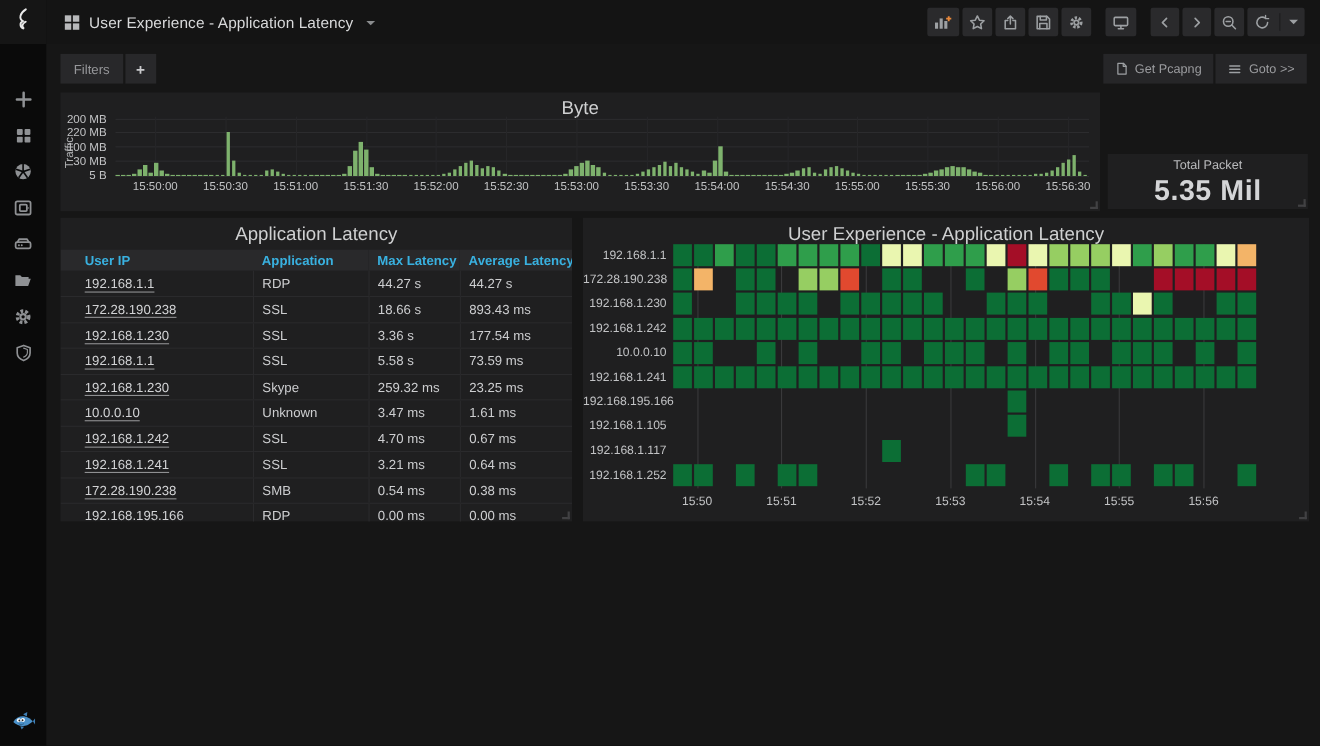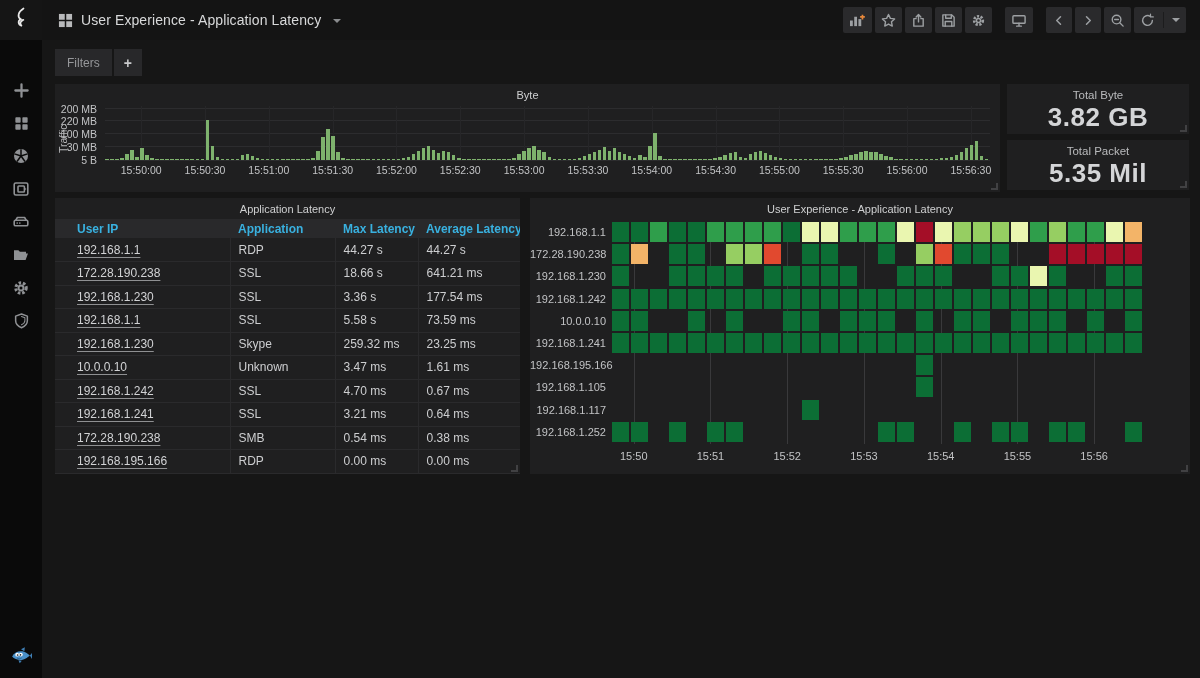--- a/index.html
+++ b/index.html
@@ -30,21 +30,21 @@
   
   .dash { position:absolute; left:42px; top:40px; width:1158px; height:638px; background:#161616; }
   .subbar { position:absolute; left:0; top:0; width:100%; height:44px; }
   .chip-group { position:absolute; left:13px; top:9px; display:flex; }
   .chip { height:27px; background:#28282a; color:#96979a; font-size:12px; display:flex; align-items:center; padding:0 12px; cursor:pointer; }
   .chip.plus { margin-left:2px; padding:0 10px; color:#c9cacc; font-size:14px; font-weight:bold; }
   .right-btns { position:absolute; right:12px; top:9px; display:flex; gap:2px; }
   .mini-btn { height:27px; background:#262628; color:#9b9c9f; font-size:11.5px; display:flex; align-items:center; gap:6px; padding:0 11px; cursor:pointer; }
 
   .panel { position:absolute; background:#1f1f20; }
-  .panel-title { text-align:center; font-size:11px; color:#cfd0d1; padding-top:5px; cursor:pointer; }
+  .panel-title { text-align:center; font-size:17px; color:#cfd0d1; padding-top:5px; cursor:pointer; }
   .resize-handle { position:absolute; right:2px; bottom:2px; width:7px; height:7px; cursor:nwse-resize; border-right:2px solid #4a4a4c; border-bottom:2px solid #4a4a4c; opacity:.8; }
 
   
   #byte-panel { left:13px; top:44px; width:945px; height:108px; }
   #byte-ylabel { position:absolute; left:2px; top:30px; height:50px; width:14px; writing-mode:vertical-rl; transform:rotate(180deg); font-size:10.5px; color:#b5b6b8; text-align:center; }
   #byte-yticks { position:absolute; left:0; top:22px; width:46px; height:54px; }
   .ytick { position:absolute; right:4px; transform:translateY(-50%); font-size:10.5px; color:#c2c3c5; }
   #byte-plot { position:absolute; left:50px; top:22px; width:885px; height:54px; }
   .hgrid { position:absolute; left:0; width:100%; height:1px; background:#2c2c2e; }
   .vgrid { position:absolute; top:0; width:1px; height:100%; background:#262628; }
@@ -247,20 +247,35 @@
       </div>
     </div>
   </header>
 
   <div class="dash">
 
     <div class="subbar">
       <div class="chip-group">
         <div class="chip">Filters</div>
         <div class="chip plus">+</div>
+      </div>
+      <div class="right-btns">
+        <div class="mini-btn">
+          <svg width="12" height="13" viewBox="0 0 16 16" class="icon-svg">
+              <path d="M3 1.5h7L13 5v9.5H3z"></path>
+              <path d="M9.5 1.5V5H13"></path>
+            </svg>
+          <span>Get Pcapng</span>
+        </div>
+        <div class="mini-btn">
+          <svg width="13" height="12" viewBox="0 0 16 16" class="icon-svg">
+              <path d="M2 4h12M2 8h12M2 12h12" stroke-width="1.8"></path>
+            </svg>
+          <span>Goto &gt;&gt;</span>
+        </div>
       </div>
     </div>
 
     <div class="panel" id="byte-panel">
       <div class="panel-title">Byte</div>
       <div id="byte-ylabel">Traffic</div>
       <div id="byte-yticks">
           <div class="ytick" style="top: 2.57143px;">200 MB</div>
           <div class="ytick" style="top: 15.4286px;">220 MB</div>
           <div class="ytick" style="top: 28.2857px;">100 MB</div>
@@ -476,25 +491,20 @@
           <div class="xtick" style="left: 61.7788%;">15:54:00</div>
           <div class="xtick" style="left: 68.9904%;">15:54:30</div>
           <div class="xtick" style="left: 76.2019%;">15:55:00</div>
           <div class="xtick" style="left: 83.4135%;">15:55:30</div>
           <div class="xtick" style="left: 90.625%;">15:56:00</div>
           <div class="xtick" style="left: 97.8365%;">15:56:30</div>
         </div>
       <div class="resize-handle"></div>
     </div>
 
-    <div class="panel" id="stat-byte">
-      <div class="stat-title">Total Byte</div>
-      <div class="stat-value">3.82 GB</div>
-      <div class="resize-handle"></div>
-    </div>
     <div class="panel" id="stat-packet">
       <div class="stat-title">Total Packet</div>
       <div class="stat-value">5.35 Mil</div>
       <div class="resize-handle"></div>
     </div>
 
     <div class="panel" id="table-panel">
       <div class="panel-title">Application Latency</div>
       <table class="lat-table">
         <colgroup>
@@ -515,21 +525,21 @@
             <tr>
               <td><span class="ip-link">192.168.1.1</span></td>
               <td>RDP</td>
               <td>44.27 s</td>
               <td>44.27 s</td>
             </tr>
             <tr>
               <td><span class="ip-link">172.28.190.238</span></td>
               <td>SSL</td>
               <td>18.66 s</td>
-              <td>641.21 ms</td>
+              <td>893.43 ms</td>
             </tr>
             <tr>
               <td><span class="ip-link">192.168.1.230</span></td>
               <td>SSL</td>
               <td>3.36 s</td>
               <td>177.54 ms</td>
             </tr>
             <tr>
               <td><span class="ip-link">192.168.1.1</span></td>
               <td>SSL</td>

